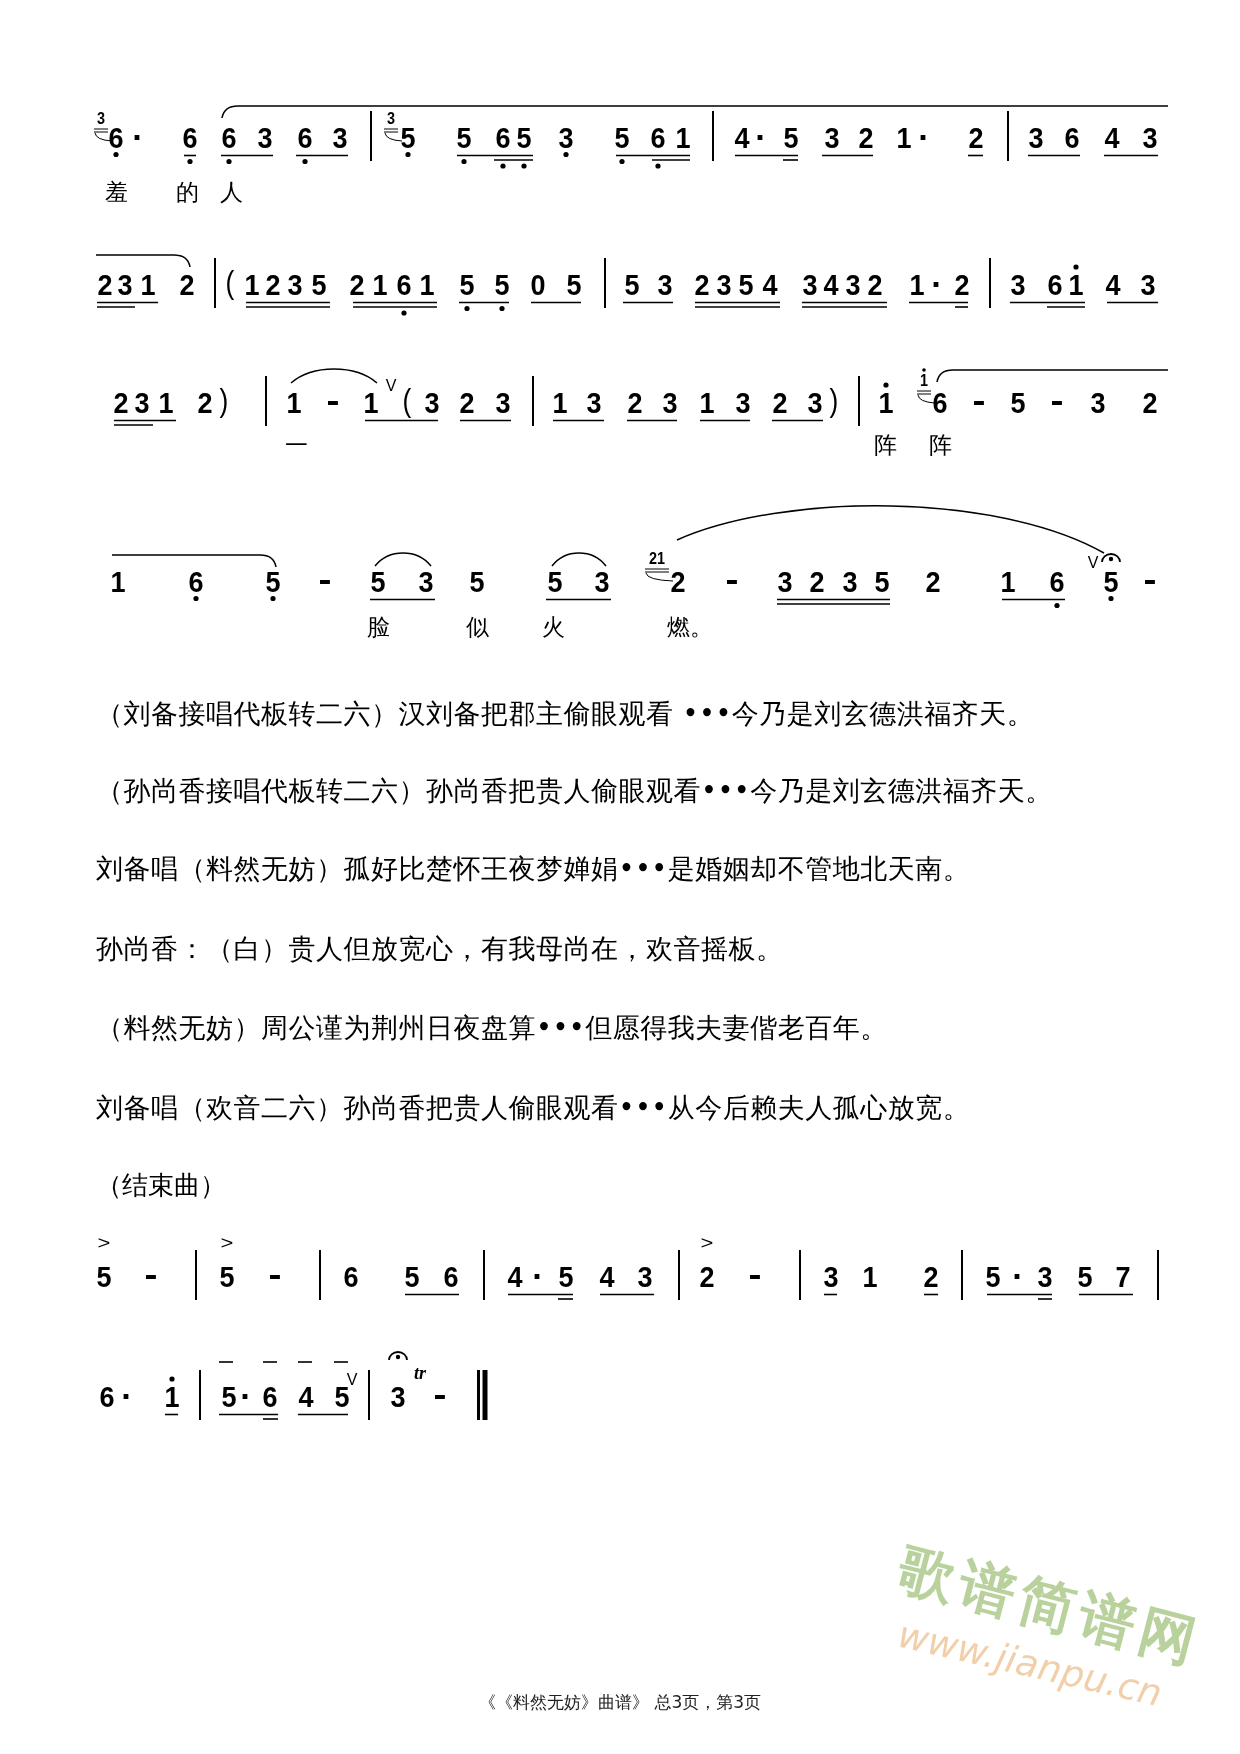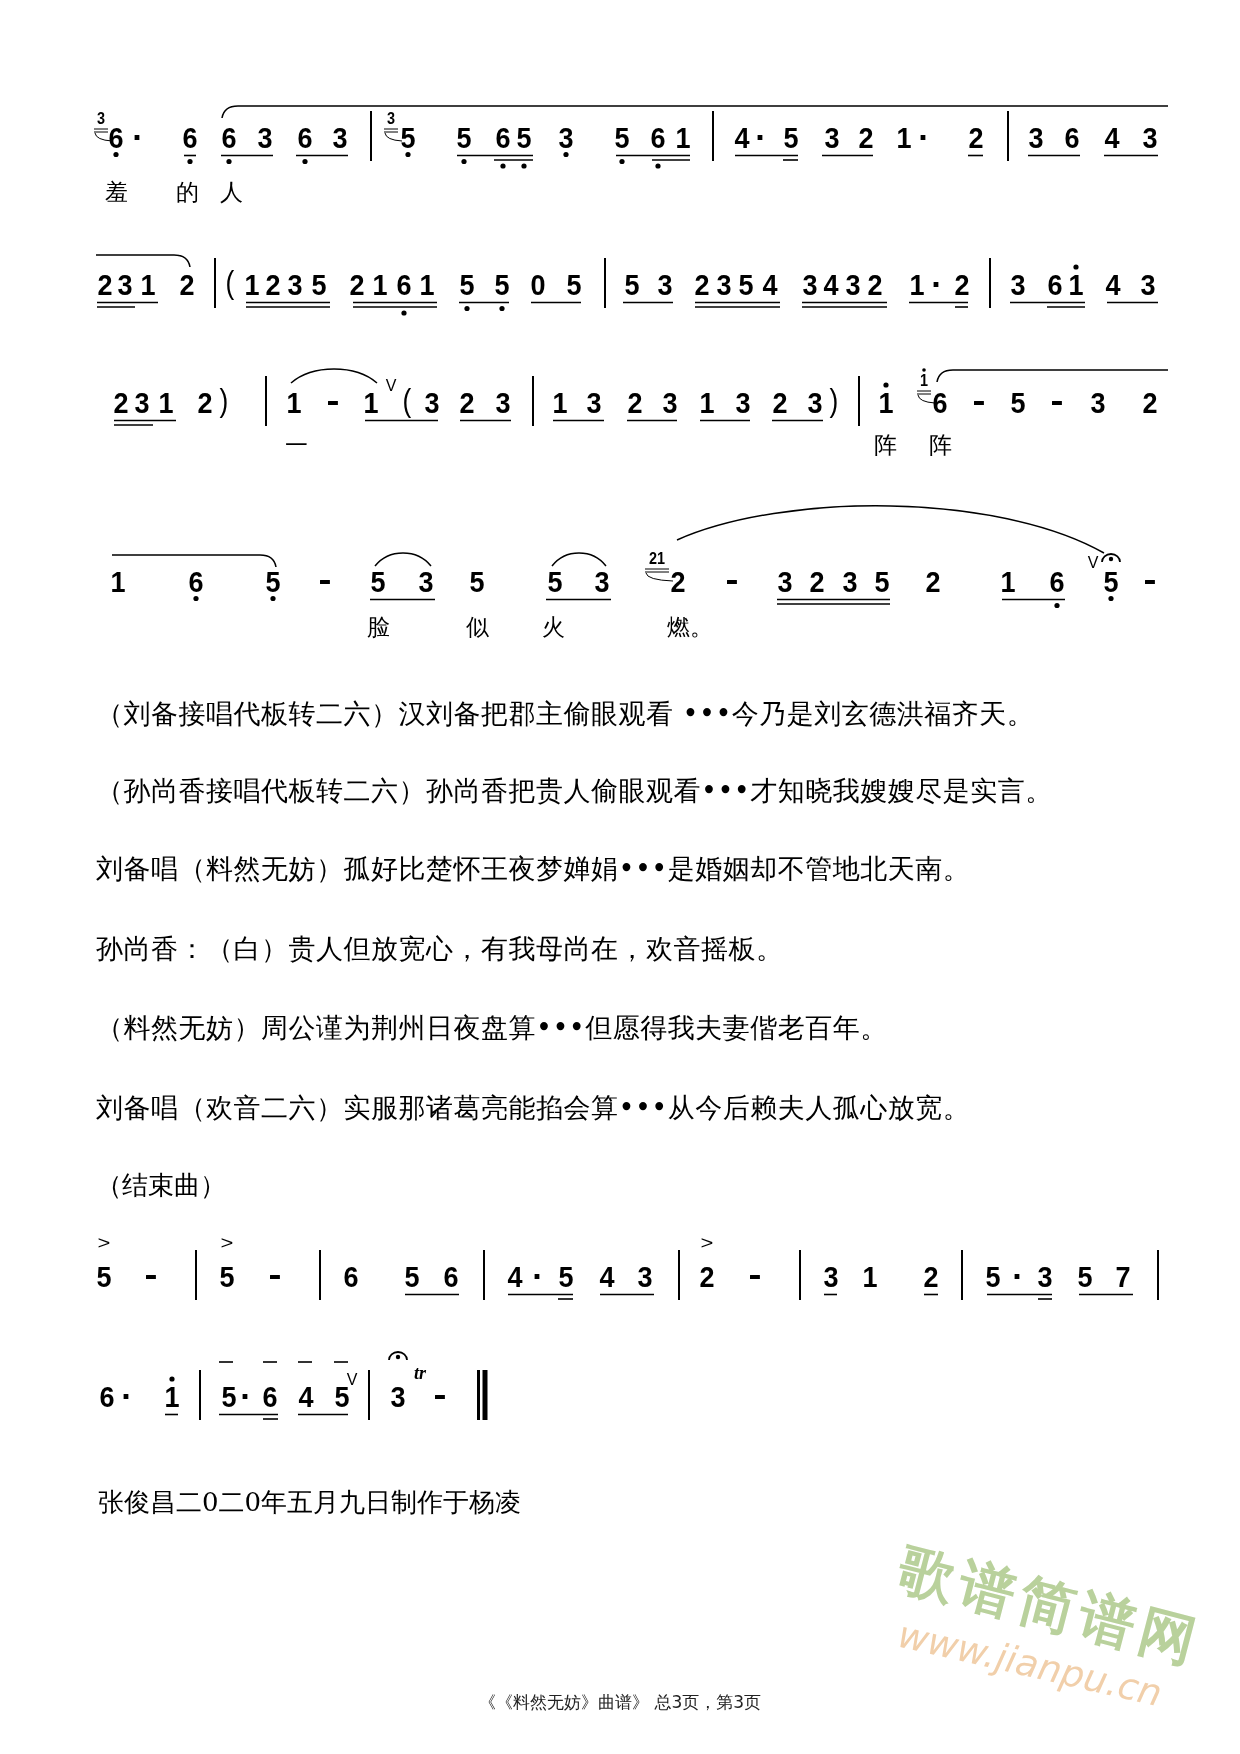--- a/index.html
+++ b/index.html
@@ -319,27 +319,26 @@
       <span class="note" style="left: 306px; top: 1397px;">4</span>
       <span class="note" style="left: 342px; top: 1397px;">5</span>
       <span class="note" style="left: 398px; top: 1397px;">3</span>
       <span class="note dash" style="left: 440px; top: 1397px;">-</span>
       <span class="mark breath" style="left: 352px; top: 1380px;">V</span>
       <span class="mark trill" style="left: 420px; top: 1373px;">tr</span>
     </div>
 
   <div>
     <div class="text-line" style="top: 713px;">（刘备接唱代板转二六）汉刘备把郡主偷眼观看 •••今乃是刘玄德洪福齐天。</div>
-    <div class="text-line" style="top: 790px;">（孙尚香接唱代板转二六）孙尚香把贵人偷眼观看•••才知晓我嫂嫂尽是实言。</div>
+    <div class="text-line" style="top: 790px;">（孙尚香接唱代板转二六）孙尚香把贵人偷眼观看•••今乃是刘玄德洪福齐天。</div>
     <div class="text-line" style="top: 868px;">刘备唱（料然无妨）孤好比楚怀王夜梦婵娟•••是婚姻却不管地北天南。</div>
     <div class="text-line" style="top: 948px;">孙尚香：（白）贵人但放宽心，有我母尚在，欢音摇板。</div>
     <div class="text-line" style="top: 1027px;">（料然无妨）周公谨为荆州日夜盘算•••但愿得我夫妻偕老百年。</div>
-    <div class="text-line" style="top: 1107px;">刘备唱（欢音二六）实服那诸葛亮能掐会算•••从今后赖夫人孤心放宽。</div>
+    <div class="text-line" style="top: 1107px;">刘备唱（欢音二六）孙尚香把贵人偷眼观看•••从今后赖夫人孤心放宽。</div>
   </div>
 
   <div class="coda-label">（结束曲）</div>
-  <div class="credit">张俊昌二0二0年五月九日制作于杨凌</div>
 
   <div class="wm-cn">歌谱简谱网</div>
   <div class="wm-url">www.jianpu.cn</div>
 
   <div class="footer">《《料然无妨》曲谱》 总3页，第3页</div>
 </div>
 
 </body></html>

